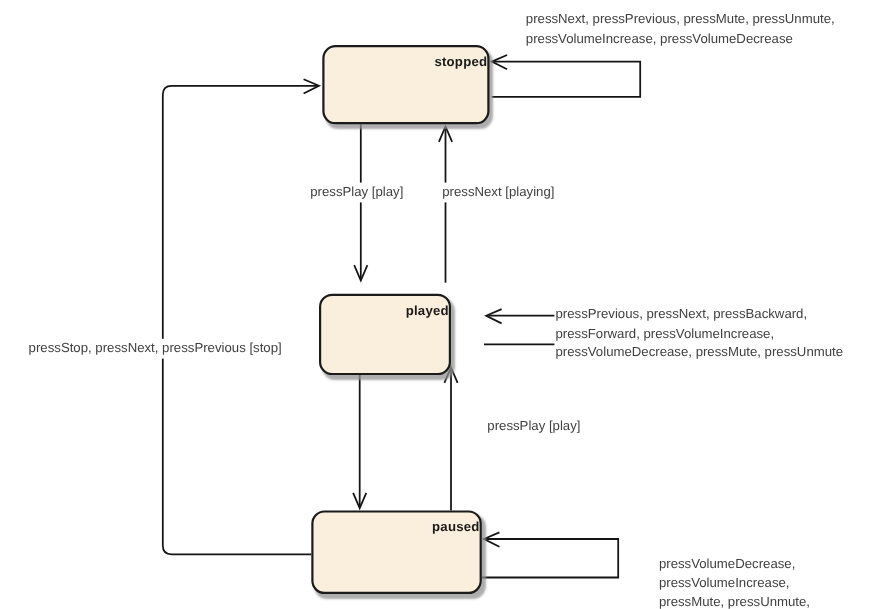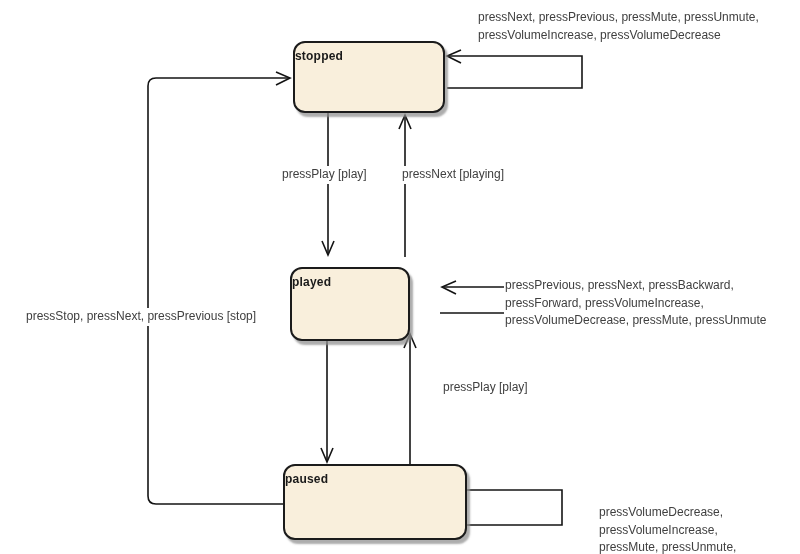--- a/index.html
+++ b/index.html
@@ -25,40 +25,40 @@
   .state {
     position: absolute;
     box-sizing: border-box;
     background: #f9efdc;
     border: 2px solid #1b1b1b;
     border-radius: 12px;
     box-shadow: 3px 4px 2px rgba(145,145,145,0.75);
     z-index: 3;
   }
   .state-title {
-    text-align: left;
+    text-align: right;
     font-weight: bold;
     font-size: 12px;
     color: #1a1a1a;
     padding-top: 6px;
     letter-spacing: 0.2px;
   }
   .edge-label {
     position: absolute;
     font-size: 12px;
     line-height: 17.5px;
     color: #404040;
     background: #ffffff;
     white-space: pre;
     z-index: 2;
     padding: 0 1px;
   }
   #state-stopped { left: 293px; top: 41px;  width: 152px; height: 72px; }
   #state-played  { left: 290px; top: 267px; width: 120px; height: 74px; }
-  #state-paused  { left: 283px; top: 464px; width: 184px; height: 76px; }
+  #state-paused  { left: 283px; top: 464px; width: 155px; height: 76px; }
 
   #lbl-stopped-self { left: 477px; top: 9px; }
   #lbl-play-top     { left: 281px; top: 166px; }
   #lbl-stop         { left: 401px; top: 166px; }
   #lbl-left-loop    { left: 25px;  top: 272px; margin-top: 36px; }
   #lbl-played-self  { left: 504px; top: 277px; }
   #lbl-pause        { left: 204px; top: 372px; }
   #lbl-play-bottom  { left: 442px; top: 379px; }
   #lbl-paused-self  { left: 598px; top: 472px; margin-top: 32px; }
 </style>

